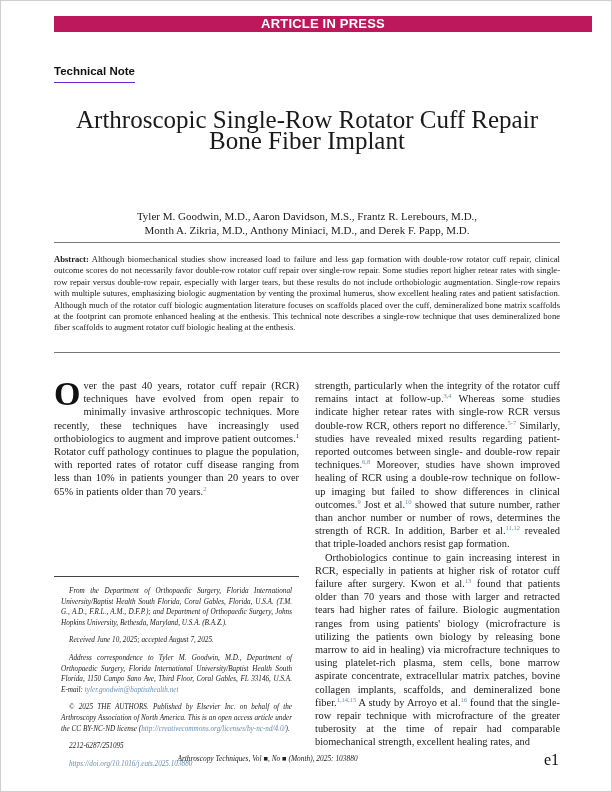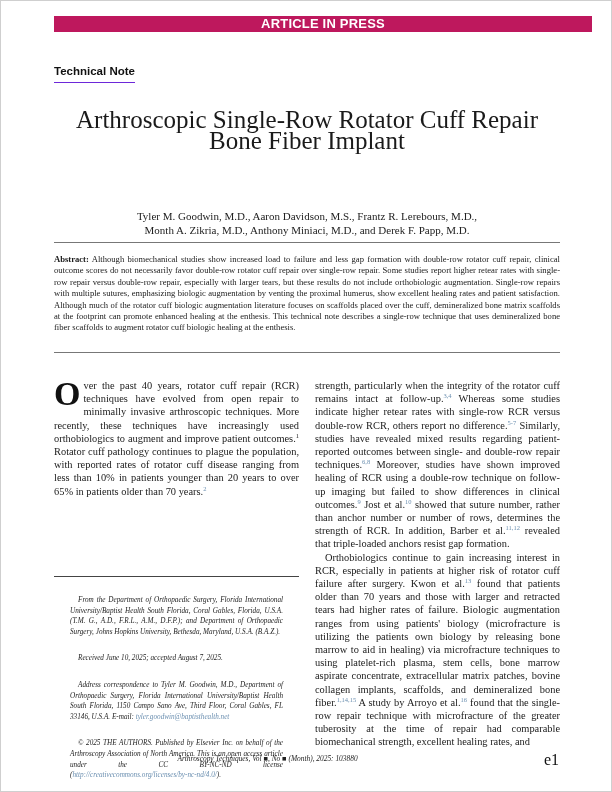--- a/index.html
+++ b/index.html
@@ -48,21 +48,21 @@
     sup.ref { font-size: 6.5px; color: #6b8fb0; vertical-align: super; line-height: 0; }
     sup.plain { font-size: 6.5px; color: #222; vertical-align: super; line-height: 0; }
     .col-left { left: 53px; }
     .col-right { left: 314px; }
     .footnote-rule { position: absolute; left: 53px; top: 575px; width: 245px; border-top: 1px solid #444; }
     .footnotes {
       position: absolute; left: 53px; top: 578px; width: 245px;
       font-size: 7.2px; line-height: 10.6px; font-style: italic; color: #222;
       text-align: justify;
     }
-    .footnotes p { margin: 16px; text-indent: 8px; }
+    .footnotes p { margin: 7px; text-indent: 8px; }
     .footnotes a { color: #6b8fb0; text-decoration: none; }
     .footer {
       position: absolute; left: 0; top: 753px; width: 533px; text-align: center;
       font-size: 7.4px; font-style: italic; color: #222;
     }
     .page-no {
       position: absolute; right: 52px; top: 750px;
       font-size: 16px; color: #111;
     }
   </style>

